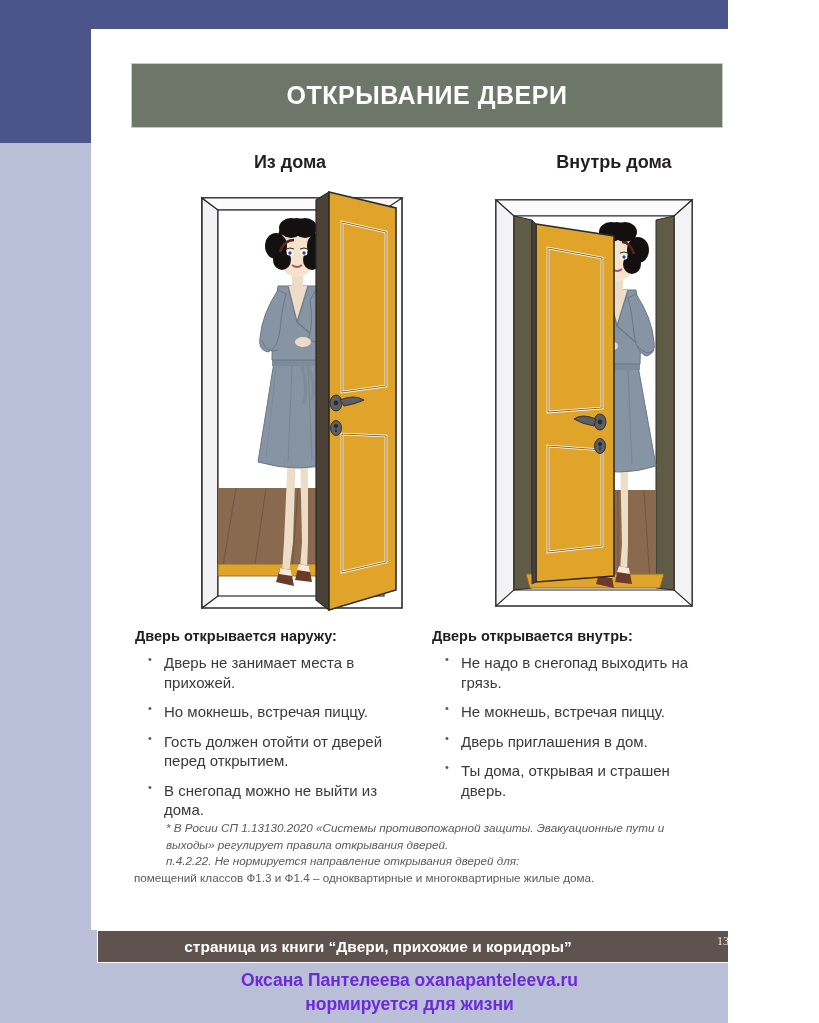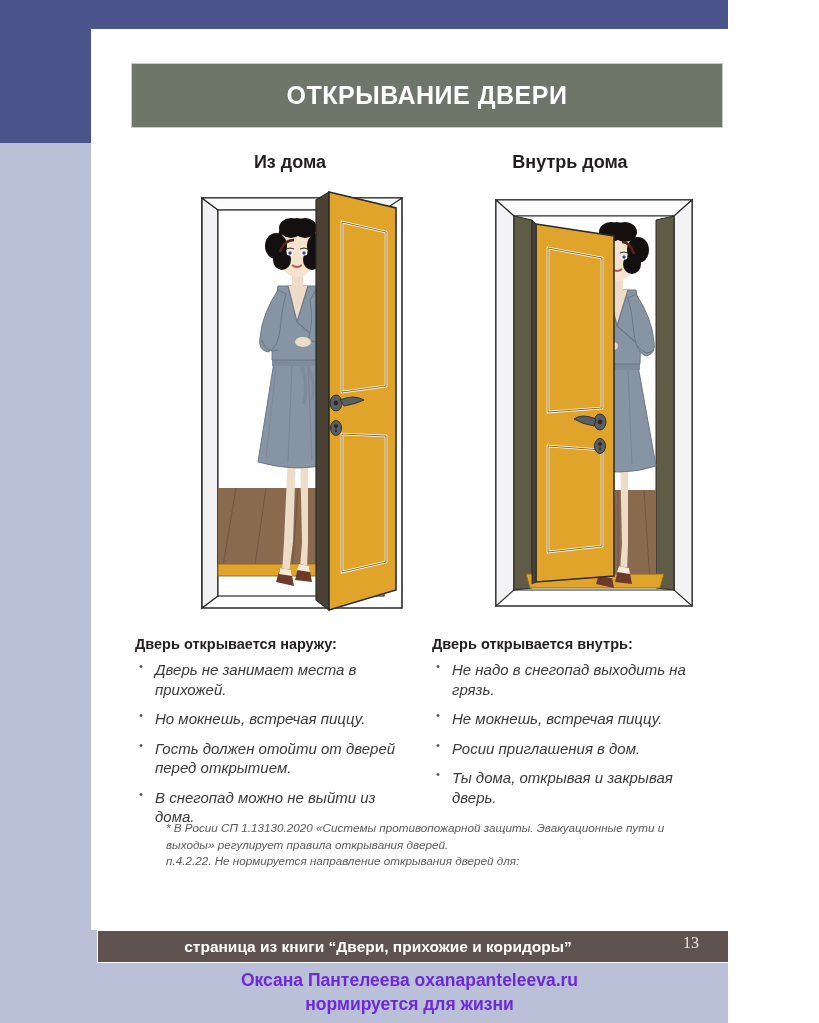--- a/index.html
+++ b/index.html
@@ -58,49 +58,48 @@
   
   .col-head {
     position: absolute;
     top: 152px;
     font-size: 18px;
     font-weight: bold;
     color: #231f20;
     text-align: center;
   }
   .col-head.left  { left: 190px; width: 200px; }
-  .col-head.right { left: 470px; width: 200px; }
+  .col-head.right { left: 514px; width: 200px; }
 
   
   .illus {
     position: absolute;
     top: 190px;
   }
   .illus.left  { left: 196px; width: 212px; height: 425px; }
   .illus.right { left: 488px; width: 212px; height: 425px; }
   .illus svg { display: block; width: 100%; height: 100%; }
 
   
   .txt-col {
     position: absolute;
     top: 620px;
   }
   .txt-col.left  { left: 135px; width: 270px; }
   .txt-col.right { left: 432px; width: 280px; }
   .txt-col h3 {
-    margin: 16px 0 8px 0;
+    margin: 8px 0 8px 0;
     font-size: 14.5px;
     font-weight: bold;
     color: #231f20;
   }
   .txt-col ul {
-    margin: 0;
+    margin: 9px;
     padding: 0;
     list-style: none;
-    font-style: italic;
   }
   .txt-col li {
     position: relative;
     padding-left: 20px;
     margin-bottom: 10px;
     font-size: 15px;
     line-height: 1.30;
     color: #3a3a3a;
   }
   .txt-col li::before {
@@ -137,24 +136,24 @@
     width: 560px; height: 31px;
     display: flex;
     align-items: center;
     justify-content: center;
     color: #ffffff;
     font-size: 15.5px;
     font-weight: bold;
   }
   .footer-bar .fb-page {
     position: absolute;
-    right: 50px; top: 3px;
+    right: 20px; top: 3px;
     color: #e8e6e4;
     font-family: "Liberation Serif", serif;
-    font-size: 16px;
+    font-size: 12px;
   }
   
   .credits {
     position: absolute;
     left: 0; top: 968px;
     width: 819px;
     text-align: center;
     color: #6d28d9;
     font-size: 17.5px;
     font-weight: bold;
@@ -379,28 +378,29 @@
       <li>Гость должен отойти от дверей перед открытием.</li>
       <li>В снегопад можно не выйти из дома.</li>
     </ul>
   </div>
 
   <div class="txt-col right">
     <h3>Дверь открывается внутрь:</h3>
     <ul>
       <li>Не надо в снегопад выходить на грязь.</li>
       <li>Не мокнешь, встречая пиццу.</li>
-      <li>Росии приглашения в дом.</li>
-      <li>Ты дома, открывая и закрывая дверь.</li>
+      <li>Дверь приглашения в дом.</li>
+      <li>Ты дома, открывая и страшен дверь.</li>
     </ul>
   </div>
 
   <div class="footnote">
     <p class="ital">* В Росии СП 1.13130.2020 «Системы противопожарной защиты. Эвакуационные пути и выходы» регулирует правила открывания дверей.</p>
     <p class="ital">п.4.2.22. Не нормируется направление открывания дверей для:</p>
+    <p>помещений классов Ф1.3 и Ф1.4 – одноквартирные и многоквартирные жилые дома.</p>
   </div>
 
   <div class="footer-bar">
     <span class="fb-text">страница из книги “Двери, прихожие и коридоры”</span>
     <span class="fb-page">13</span>
   </div>
 
   <div class="credits">
     <div>Оксана Пантелеева oxanapanteleeva.ru</div>
     <div>нормируется для жизни</div>

